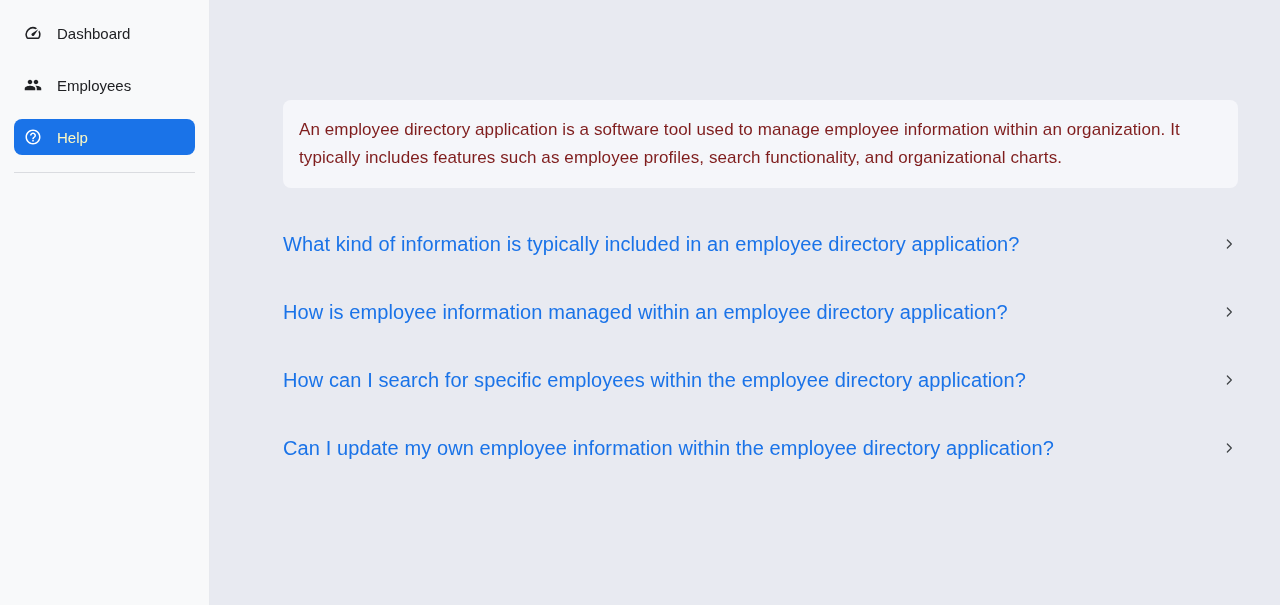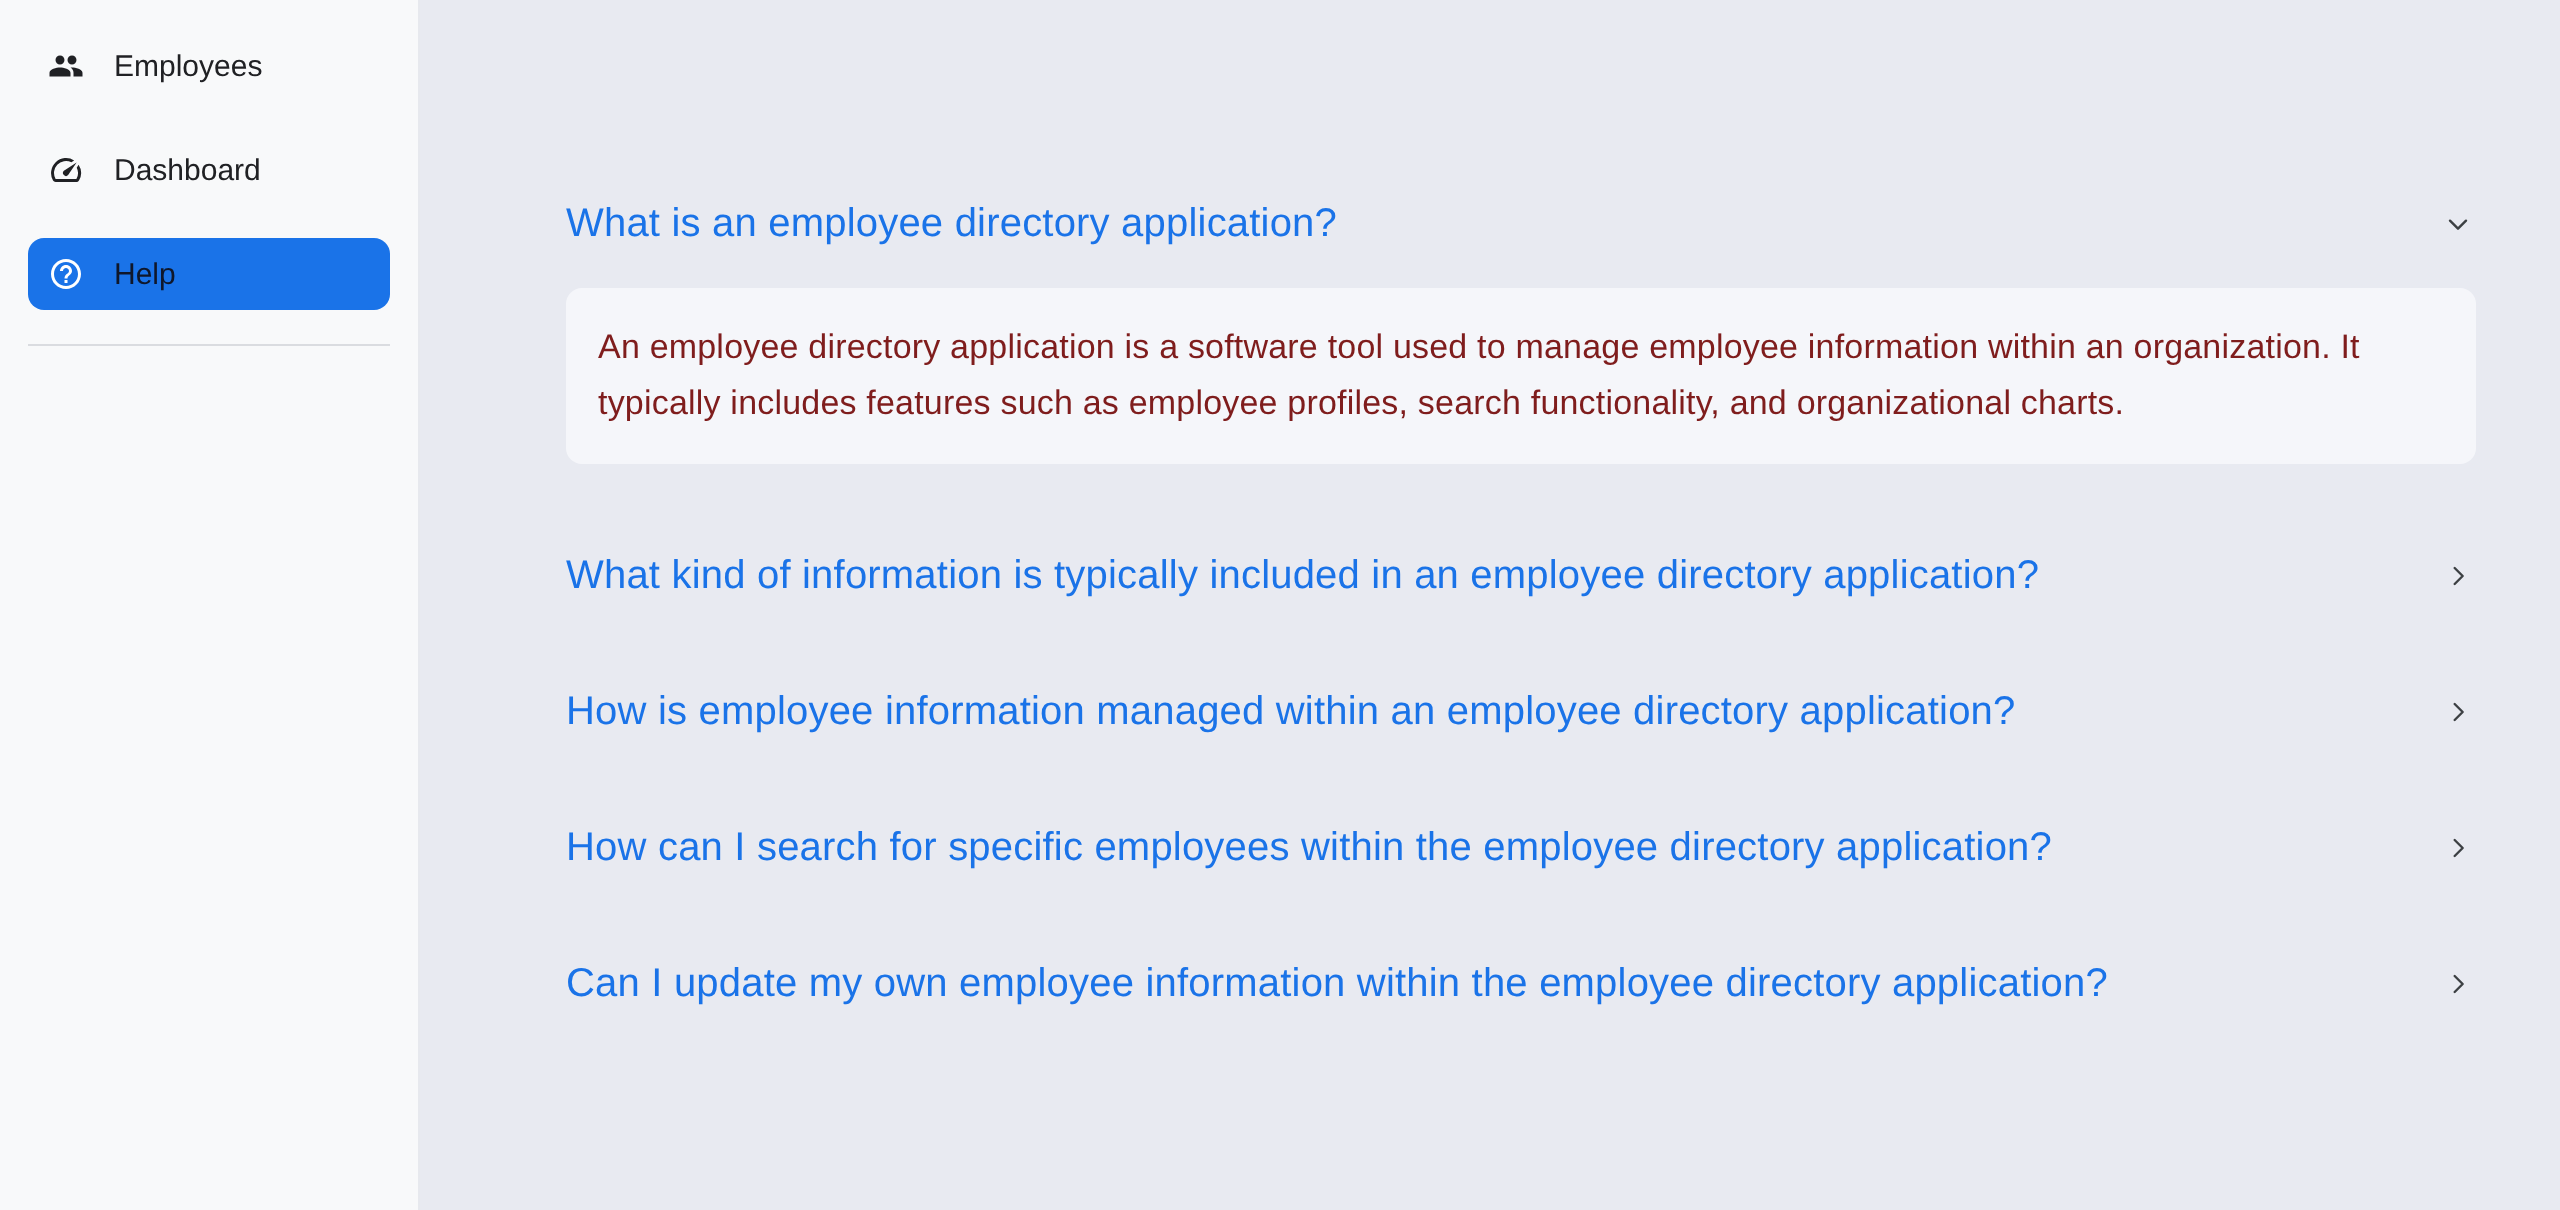--- a/index.html
+++ b/index.html
@@ -32,21 +32,21 @@
   }
   .nav-item .icon {
     width: 18px; height: 18px;
     display: inline-flex;
     align-items: center;
     justify-content: center;
     margin-right: 15px;
     flex: 0 0 18px;
   }
   .nav-item .icon svg { width: 18px; height: 18px; fill: #202124; }
-  .nav-item.active { background: #1a73e8; color: #0f172a; }
+  .nav-item.active { background: #1a73e8; color: #fef9c3; }
   .nav-item.active .icon svg { fill: #ffffff; }
   .sidebar-divider {
     border: none;
     border-top: 1px solid #dadce0;
     margin: 17px 14px 0 14px;
   }
 
   
   .main {
     flex: 1;
@@ -104,33 +104,33 @@
 <body>
 
 <div class="app">
 
   <aside class="sidebar">
     <nav>
 
       <div class="nav-item">
         <span class="icon">
           <svg viewBox="0 0 24 24">
+              <path d="M20.38 8.57l-1.23 1.85a8 8 0 0 1-.22 7.58H5.07A8 8 0 0 1 15.58 6.85l1.85-1.23A10 10 0 0 0 3.35 19a2 2 0 0 0 1.72 1h13.85a2 2 0 0 0 1.74-1 10 10 0 0 0-.27-10.44zm-9.79 6.84a2 2 0 0 0 2.83 0l5.66-8.49-8.49 5.66a2 2 0 0 0 0 2.83z"></path>
+            </svg>
+        </span>
+        <span class="label">Dashboard</span>
+      </div>
+
+      <div class="nav-item">
+        <span class="icon">
+          <svg viewBox="0 0 24 24">
               <path d="M16 11c1.66 0 2.99-1.34 2.99-3S17.66 5 16 5c-1.66 0-3 1.34-3 3s1.34 3 3 3zm-8 0c1.66 0 2.99-1.34 2.99-3S9.66 5 8 5C6.34 5 5 6.34 5 8s1.34 3 3 3zm0 2c-2.33 0-7 1.17-7 3.5V19h14v-2.5c0-2.33-4.67-3.5-7-3.5zm8 0c-.29 0-.62.02-.97.05 1.16.84 1.97 1.97 1.97 3.45V19h6v-2.5c0-2.33-4.67-3.5-7-3.5z"></path>
             </svg>
         </span>
         <span class="label">Employees</span>
-      </div>
-
-      <div class="nav-item">
-        <span class="icon">
-          <svg viewBox="0 0 24 24">
-              <path d="M20.38 8.57l-1.23 1.85a8 8 0 0 1-.22 7.58H5.07A8 8 0 0 1 15.58 6.85l1.85-1.23A10 10 0 0 0 3.35 19a2 2 0 0 0 1.72 1h13.85a2 2 0 0 0 1.74-1 10 10 0 0 0-.27-10.44zm-9.79 6.84a2 2 0 0 0 2.83 0l5.66-8.49-8.49 5.66a2 2 0 0 0 0 2.83z"></path>
-            </svg>
-        </span>
-        <span class="label">Dashboard</span>
       </div>
 
 
 
       <div class="nav-item active">
         <span class="icon">
           <svg viewBox="0 0 24 24">
               <path d="M11 18h2v-2h-2v2zm1-16C6.48 2 2 6.48 2 12s4.48 10 10 10 10-4.48 10-10S17.52 2 12 2zm0 18c-4.41 0-8-3.59-8-8s3.59-8 8-8 8 3.59 8 8-3.59 8-8 8zm0-14c-2.21 0-4 1.79-4 4h2c0-1.1.9-2 2-2s2 .9 2 2c0 2-3 1.75-3 5h2c0-2.25 3-2.5 3-5 0-2.21-1.79-4-4-4z"></path>
             </svg>
         </span>
@@ -139,28 +139,20 @@
 
     </nav>
     <hr class="sidebar-divider">
   </aside>
 
   <main class="main">
 
     <section class="faq-list">
 
       <div class="faq-item expanded">
-        <div class="faq-question">
-          <span class="q-text">What is an employee directory application?</span>
-          <span class="chev">
-            <svg viewBox="0 0 24 24">
-                <path d="M6 9.5l6 6 6-6"></path>
-              </svg>
-          </span>
-        </div>
         <div class="faq-answer">
           <p>An employee directory application is a software tool used to manage employee information within an organization. It typically includes features such as employee profiles, search functionality, and organizational charts.</p>
         </div>
       </div>
 
       <div class="faq-item">
         <div class="faq-question">
           <span class="q-text">What kind of information is typically included in an employee directory application?</span>
           <span class="chev">
             <svg viewBox="0 0 24 24">

